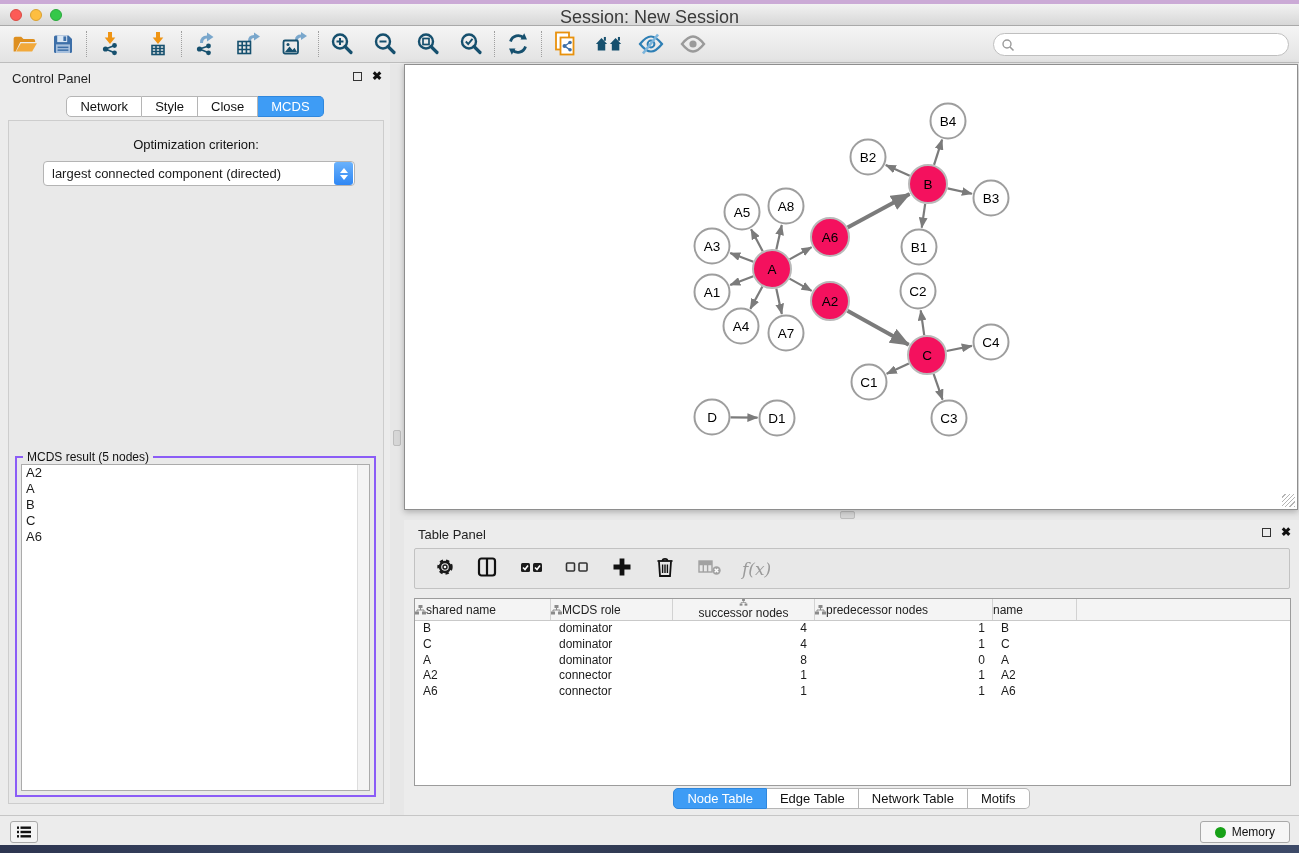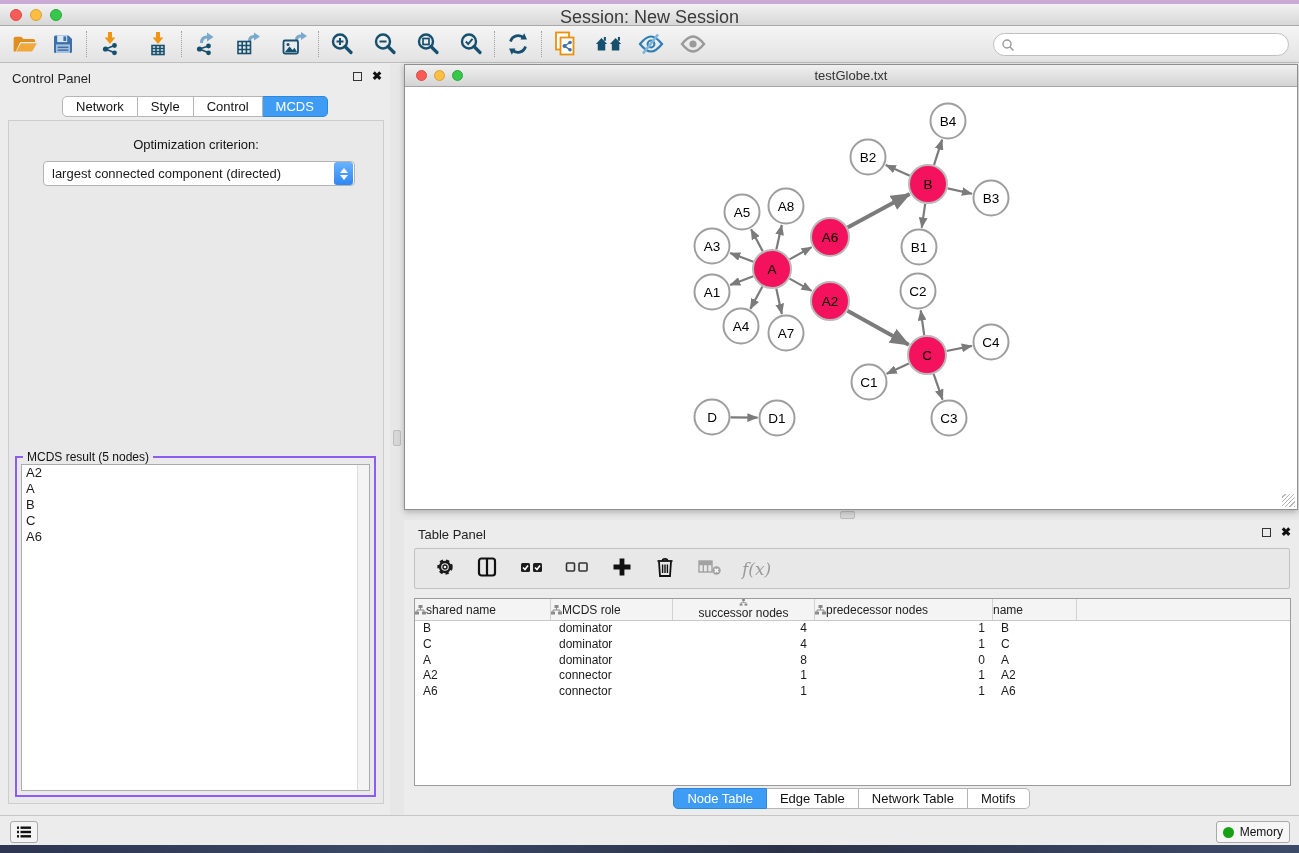--- a/index.html
+++ b/index.html
@@ -90,21 +90,21 @@
   .trow { display:flex; height:15.8px; }
   .td { font-size:12px; line-height:15.5px; padding:0 8px; white-space:nowrap; overflow:hidden; }
   .td.num { text-align:right; }
 
   .bottom-tabs { position:absolute; left:0; right:0; top:268px; display:flex; justify-content:center; }
 
   
   .statusbar { position:absolute; left:0; top:815px; width:1299px; height:30px; background:#ececec; border-top:1px solid #c6c6c6; }
   .list-btn { position:absolute; left:10px; top:5px; width:28px; height:22px; background:#f4f4f4;
     border:1px solid #a9a9a9; border-radius:3px; display:flex; align-items:center; justify-content:center; }
-  .memory-btn { position:absolute; right:9px; top:5px; height:22px; padding:0 6px; background:#f6f6f6;
+  .memory-btn { position:absolute; right:9px; top:5px; height:22px; padding:0 14px; background:#f6f6f6;
     border:1px solid #a9a9a9; border-radius:3px; display:flex; align-items:center; gap:6px; }
   .memory-dot { width:11px; height:11px; border-radius:50%; background:#17a117; }
   .memory-btn span.lbl { font-size:12px; color:#111; }
   .bottom-strip { position:absolute; left:0; top:845px; width:1299px; height:8px;
     background:linear-gradient(90deg,#2d3550,#3a4866 30%,#2b3248 60%,#3d4a68); }
 </style>
 </head>
 <body>
 
 <div class="top-strip"></div>
@@ -265,21 +265,21 @@
   <div class="panel-head">
     <span class="ph-title">Control Panel</span>
     <span class="ph-icons">
       <span class="float-ico"></span>
       <span class="close-ico">✖</span>
     </span>
   </div>
   <div class="seg-tabs" id="control-tabs">
       <div class="seg-tab">Network</div>
       <div class="seg-tab">Style</div>
-      <div class="seg-tab">Control</div>
+      <div class="seg-tab">Close</div>
       <div class="seg-tab sel">MCDS</div>
     </div>
   <div class="cp-content">
     <div class="opt-label">Optimization criterion:</div>
     <div class="dropdown">
       <span class="dd-text">largest connected component (directed)</span>
       <span class="dd-stepper">
           <span class="tri-up"></span>
           <span class="tri-dn"></span>
         </span>
@@ -299,28 +299,20 @@
 </div>
 
 <div class="v-divider">
     <div class="v-handle"></div>
   </div>
 <div class="h-divider">
     <div class="h-handle"></div>
   </div>
 
 <div class="net-window">
-  <div class="net-titlebar">
-    <div class="net-lights">
-      <span class="light red"></span>
-      <span class="light yellow"></span>
-      <span class="light green"></span>
-    </div>
-    <div class="title">testGlobe.txt</div>
-  </div>
   <div class="net-canvas">
     <svg id="graph" width="891" height="422">
         <defs>
           <marker id="arrow" viewBox="0 0 5 4" refX="4.6" refY="2" markerWidth="5" markerHeight="4" orient="auto">
             <path d="M0 0 L5 2 L0 4 Z" fill="#7B7B7B"></path>
           </marker>
         </defs>
         <line x1="347.325077653959" y1="189.15872023264905" x2="324.20804928738994" y2="198.02024777316717" stroke="#7B7B7B" stroke-width="2.2" marker-end="url(#arrow)"></line>
         <line x1="383.5115536805359" y1="191.6615468582267" x2="405.61286863543734" y2="203.85537579886199" stroke="#7B7B7B" stroke-width="2.2" marker-end="url(#arrow)"></line>
         <line x1="347.325077653959" y1="174.84127976735095" x2="324.20804928738994" y2="165.97975222683283" stroke="#7B7B7B" stroke-width="2.2" marker-end="url(#arrow)"></line>

